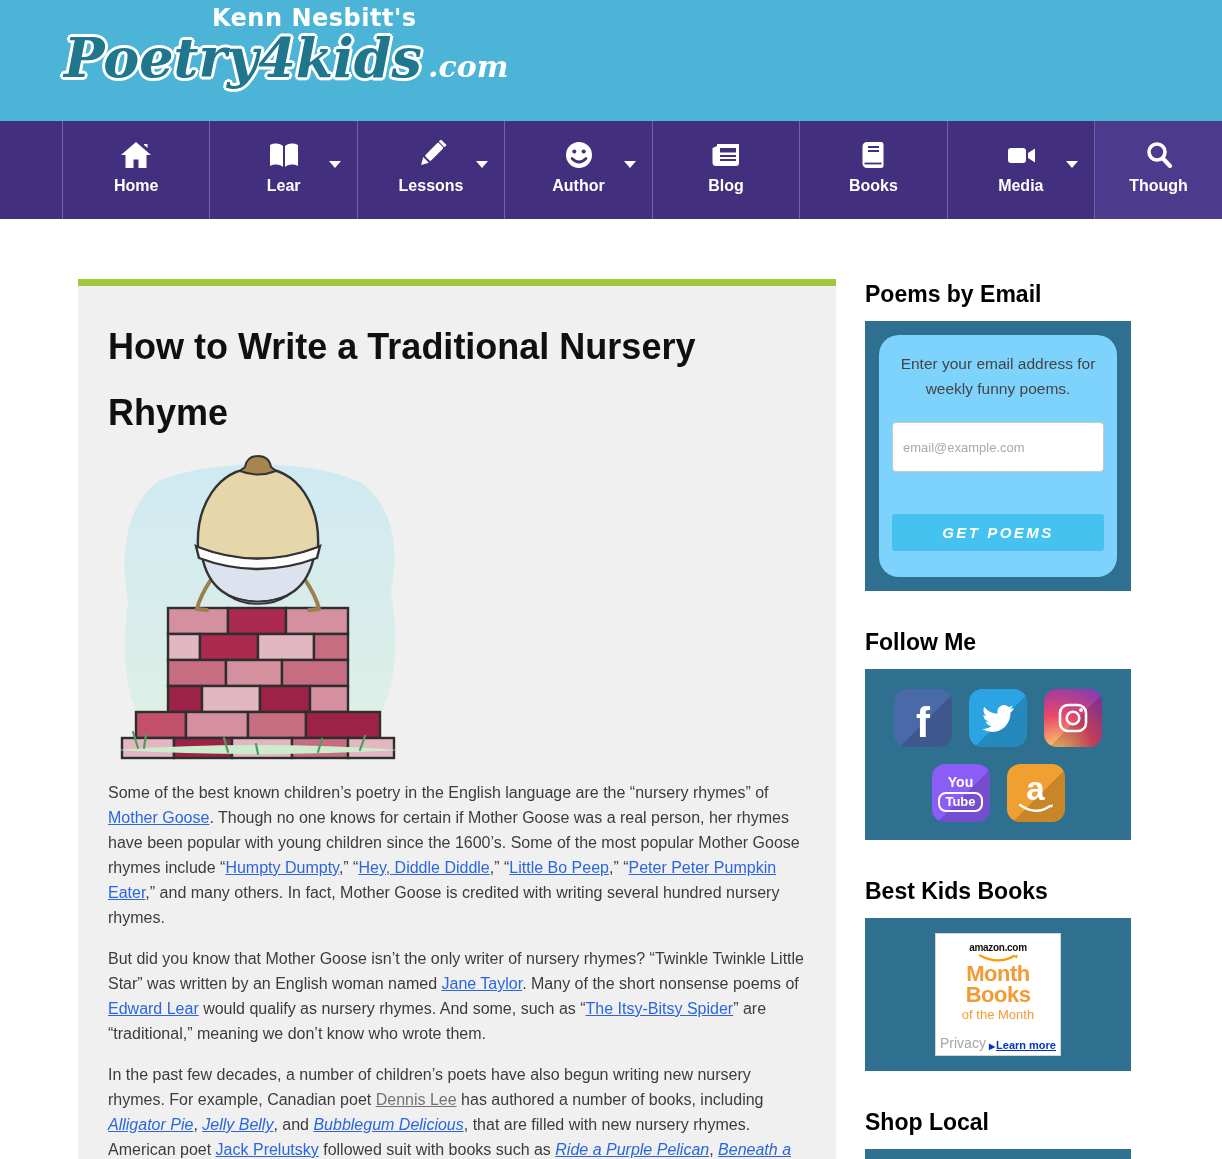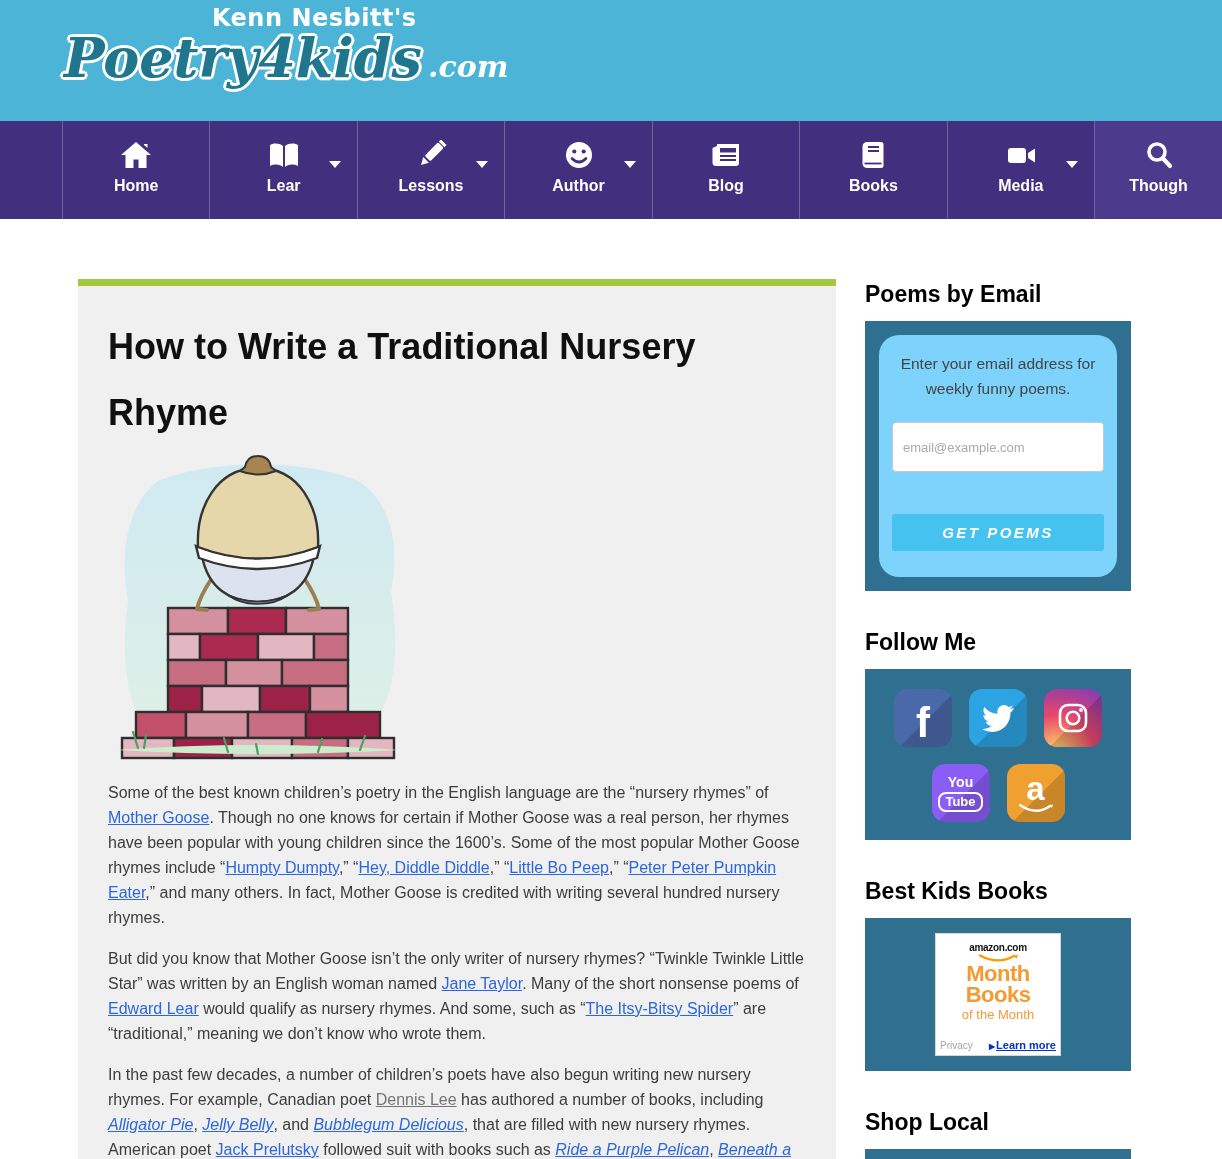--- a/index.html
+++ b/index.html
@@ -113,21 +113,21 @@
   
   .books-box { height:153px; display:flex; align-items:center; justify-content:center; }
   .amazon-ad {
     width:126px; height:123px; background:#fff; border:1px solid #d5d5d5;
     display:flex; flex-direction:column; align-items:center; padding-top:7px; cursor:pointer;
   }
   .az-brand { font-size:10px; font-weight:bold; color:#111; letter-spacing:-.3px; line-height:13px; }
   .az-best, .az-books { color:#f49a33; font-size:22px; font-weight:bold; line-height:21px; letter-spacing:-.5px; }
   .az-month { color:#f49a33; font-size:13px; line-height:16px; margin-top:2px; }
   .az-foot { margin-top:auto; width:100%; display:flex; justify-content:space-between; align-items:flex-end; padding:0 4px 4px; }
-  .az-privacy { font-size:10px; color:#a5a5a5; }
+  .az-privacy { font-size:14px; color:#a5a5a5; }
   .az-learn { font-size:11px; font-weight:bold; color:#0433cc; text-decoration:underline; cursor:pointer; }
   .az-learn .tri { font-size:8px; text-decoration:none; display:inline-block; margin-right:1px; color:#0433cc; }
 
   
   .shop-box { height:120px; display:flex; justify-content:center; padding-top:15px; }
   .shop-ad {
     width:121px; height:110px; background:#b5243c; color:#fff; padding:13px 11px;
     position:relative; overflow:hidden; cursor:pointer;
   }
   .shop-line1, .shop-line2 { font-size:14px; font-weight:bold; line-height:18px; position:relative; z-index:1; }

